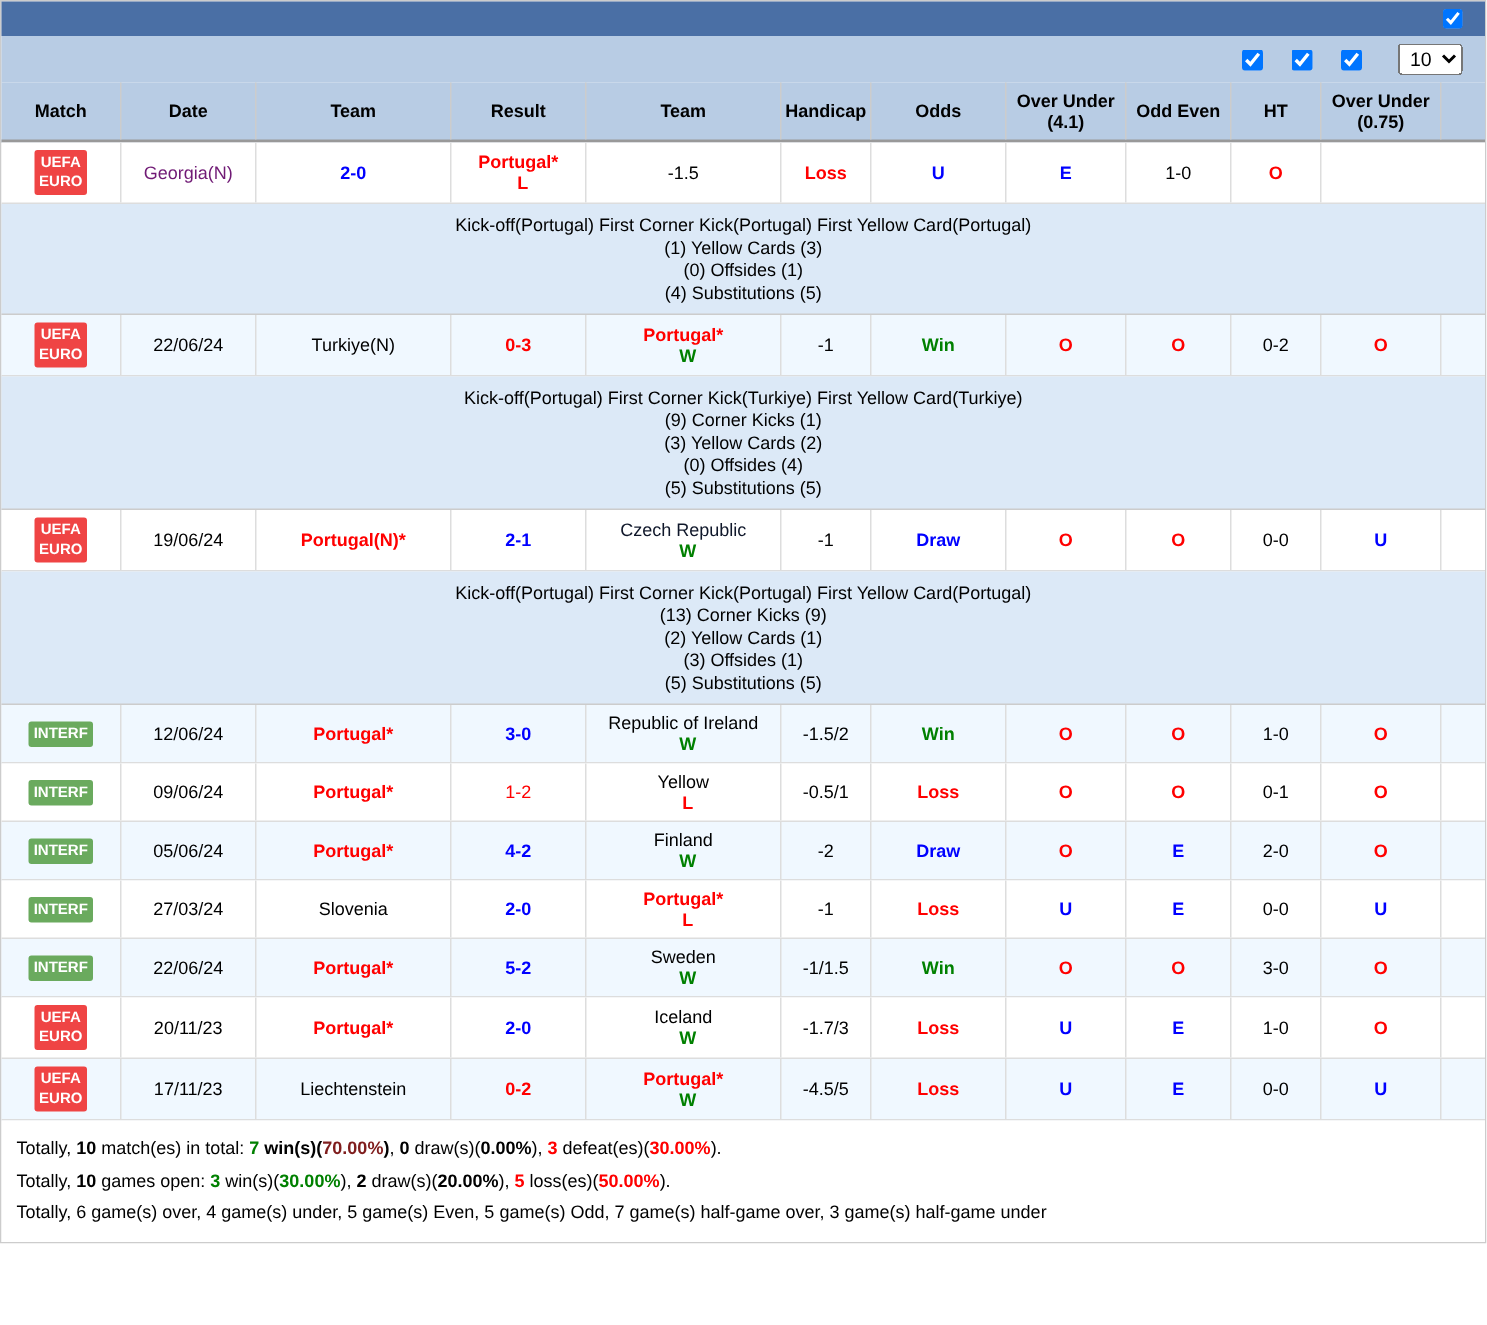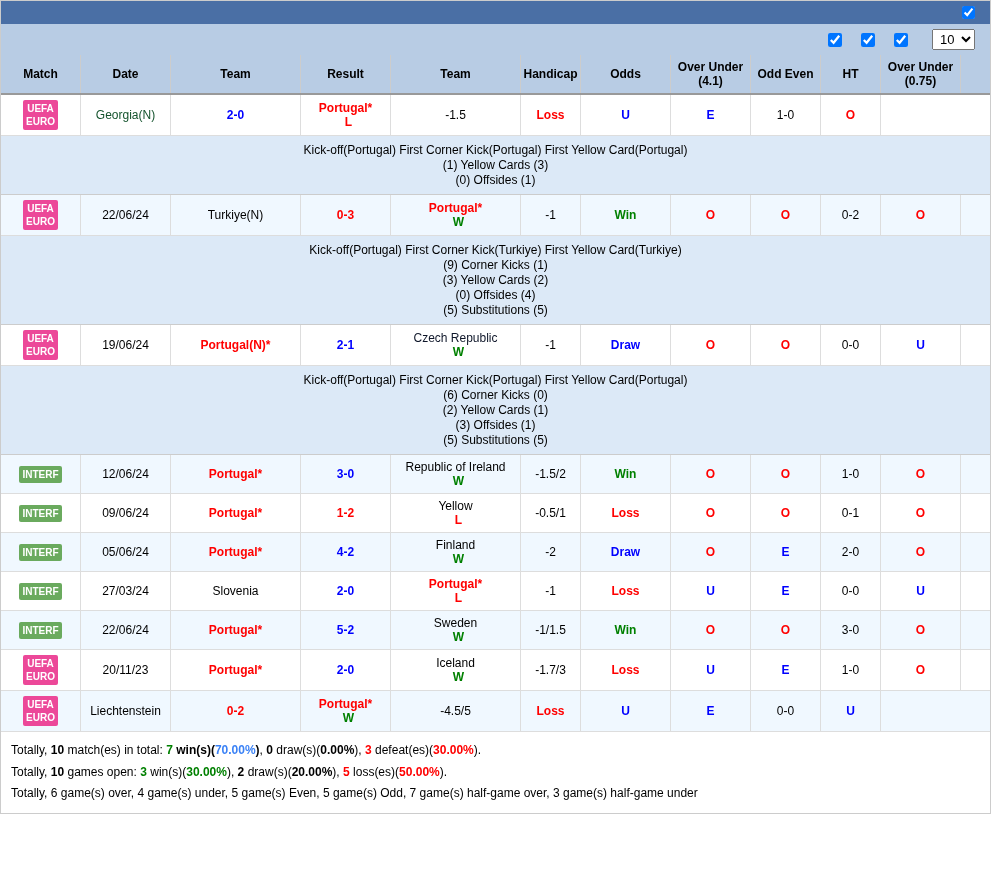--- a/index.html
+++ b/index.html
@@ -66,21 +66,21 @@
     
     .competition-badge {
       font-size: 10px;
       font-weight: bold;
       color: white;
       padding: 2px 3px;
       border-radius: 2px;
       text-align: center;
       line-height: 1.3;
     }
-    .badge-euro { background: #ec4899; }
+    .badge-euro { background: #ef4444; }
     .badge-interf { background: #6aaa5e; }
     
     .detail-row {
       background: #dce9f7;
       padding: 6px 10px;
       font-size: 12px;
       text-align: center;
       border-bottom: 1px solid #ccc;
     }
     .detail-row .detail-line { margin: 1px 0; }
@@ -142,37 +142,38 @@
     <div class="col-header">HT</div>
     <div class="col-header">Over Under (0.75)</div>
   </div>
 
   <div id="table-body">
       <div class="match-row" style="background: rgb(255, 255, 255);">
         <div class="cell">
           <span class="competition-badge badge-euro" style="white-space: pre-line;">UEFA
 EURO</span>
         </div>
-        <div class="cell" style="color: #14532d;">Georgia(N)</div>
+        <div class="cell" style="color: #701a75;">Georgia(N)</div>
         <div class="cell" style="color: blue; font-weight: bold;">2-0</div>
         <div class="cell" style="flex-direction: column;">
           <span style="color: red; font-weight: bold;">Portugal*</span>
           <span style="margin-left: 6px; color: red; font-weight: bold;">L</span>
         </div>
         <div class="cell">-1.5</div>
         <div class="cell" style="color: red; font-weight: bold;">Loss</div>
         <div class="cell" style="color: blue; font-weight: bold;">U</div>
         <div class="cell" style="color: blue; font-weight: bold;">E</div>
         <div class="cell">1-0</div>
         <div class="cell" style="color: red; font-weight: bold;">O</div>
       </div>
       <div class="detail-row" style="background: rgb(220, 233, 247);">
         <div class="detail-line">Kick-off(Portugal)   First Corner Kick(Portugal)   First Yellow Card(Portugal)</div>
         <div class="detail-line">(1) Yellow Cards (3)</div>
         <div class="detail-line">(0) Offsides (1)</div>
+        <div class="detail-line">(4) Substitutions (5)</div>
       </div>
       <div class="match-row" style="background: rgb(240, 248, 255);">
         <div class="cell">
           <span class="competition-badge badge-euro" style="white-space: pre-line;">UEFA
 EURO</span>
         </div>
         <div class="cell">22/06/24</div>
         <div class="cell" style="color: black;">Turkiye(N)</div>
         <div class="cell" style="color: red; font-weight: bold;">0-3</div>
         <div class="cell" style="flex-direction: column;">
@@ -207,21 +208,21 @@
         </div>
         <div class="cell">-1</div>
         <div class="cell" style="color: blue; font-weight: bold;">Draw</div>
         <div class="cell" style="color: red; font-weight: bold;">O</div>
         <div class="cell" style="color: red; font-weight: bold;">O</div>
         <div class="cell">0-0</div>
         <div class="cell" style="color: blue; font-weight: bold;">U</div>
       </div>
       <div class="detail-row" style="background: rgb(220, 233, 247);">
         <div class="detail-line">Kick-off(Portugal)   First Corner Kick(Portugal)   First Yellow Card(Portugal)</div>
-        <div class="detail-line">(6) Corner Kicks (0)</div>
+        <div class="detail-line">(13) Corner Kicks (9)</div>
         <div class="detail-line">(2) Yellow Cards (1)</div>
         <div class="detail-line">(3) Offsides (1)</div>
         <div class="detail-line">(5) Substitutions (5)</div>
       </div>
       <div class="match-row" style="background: rgb(240, 248, 255);">
         <div class="cell">
           <span class="competition-badge badge-interf" style="white-space: pre-line;">INTERF</span>
         </div>
         <div class="cell">12/06/24</div>
         <div class="cell" style="color: red; font-weight: bold;">Portugal*</div>
@@ -236,21 +237,21 @@
         <div class="cell" style="color: red; font-weight: bold;">O</div>
         <div class="cell">1-0</div>
         <div class="cell" style="color: red; font-weight: bold;">O</div>
       </div>
       <div class="match-row" style="background: rgb(255, 255, 255);">
         <div class="cell">
           <span class="competition-badge badge-interf" style="white-space: pre-line;">INTERF</span>
         </div>
         <div class="cell">09/06/24</div>
         <div class="cell" style="color: red; font-weight: bold;">Portugal*</div>
-        <div class="cell" style="color: red; font-weight: bold;">1-2</div>
+        <div class="cell" style="color: red; font-weight: normal;">1-2</div>
         <div class="cell" style="flex-direction: column;">
           <span style="color: black;">Yellow</span>
           <span style="margin-left: 6px; color: red; font-weight: bold;">L</span>
         </div>
         <div class="cell">-0.5/1</div>
         <div class="cell" style="color: red; font-weight: bold;">Loss</div>
         <div class="cell" style="color: red; font-weight: bold;">O</div>
         <div class="cell" style="color: red; font-weight: bold;">O</div>
         <div class="cell">0-1</div>
         <div class="cell" style="color: red; font-weight: bold;">O</div>
@@ -326,34 +327,35 @@
         <div class="cell" style="color: blue; font-weight: bold;">U</div>
         <div class="cell" style="color: blue; font-weight: bold;">E</div>
         <div class="cell">1-0</div>
         <div class="cell" style="color: red; font-weight: bold;">O</div>
       </div>
       <div class="match-row" style="background: rgb(240, 248, 255);">
         <div class="cell">
           <span class="competition-badge badge-euro" style="white-space: pre-line;">UEFA
 EURO</span>
         </div>
+        <div class="cell">17/11/23</div>
         <div class="cell" style="color: black;">Liechtenstein</div>
         <div class="cell" style="color: red; font-weight: bold;">0-2</div>
         <div class="cell" style="flex-direction: column;">
           <span style="color: red; font-weight: bold;">Portugal*</span>
           <span style="margin-left: 6px; color: green; font-weight: bold;">W</span>
         </div>
         <div class="cell">-4.5/5</div>
         <div class="cell" style="color: red; font-weight: bold;">Loss</div>
         <div class="cell" style="color: blue; font-weight: bold;">U</div>
         <div class="cell" style="color: blue; font-weight: bold;">E</div>
         <div class="cell">0-0</div>
         <div class="cell" style="color: blue; font-weight: bold;">U</div>
       </div>
     </div>
 
   <div class="summary-area" id="summary-area">
-      <div>Totally, <strong>10</strong> match(es) in total: <strong><span style="color:green">7</span> win(s)(<span style="color:#3b82f6">70.00%</span>)</strong>, <strong>0</strong> draw(s)(<strong>0.00%</strong>), <strong><span style="color:red">3</span></strong> defeat(es)(<strong><span style="color:red">30.00%</span></strong>).</div>
+      <div>Totally, <strong>10</strong> match(es) in total: <strong><span style="color:green">7</span> win(s)(<span style="color:#7f1d1d">70.00%</span>)</strong>, <strong>0</strong> draw(s)(<strong>0.00%</strong>), <strong><span style="color:red">3</span></strong> defeat(es)(<strong><span style="color:red">30.00%</span></strong>).</div>
       <div>Totally, <strong>10</strong> games open: <strong><span style="color:green">3</span></strong> win(s)(<strong><span style="color:green">30.00%</span></strong>), <strong>2</strong> draw(s)(<strong>20.00%</strong>), <strong><span style="color:red">5</span></strong> loss(es)(<strong><span style="color:red">50.00%</span></strong>).</div>
       <div>Totally, 6 game(s) over, 4 game(s) under, 5 game(s) Even, 5 game(s) Odd, 7 game(s) half-game over, 3 game(s) half-game under</div>
     </div>
 
 </div>
 
 </body></html>

